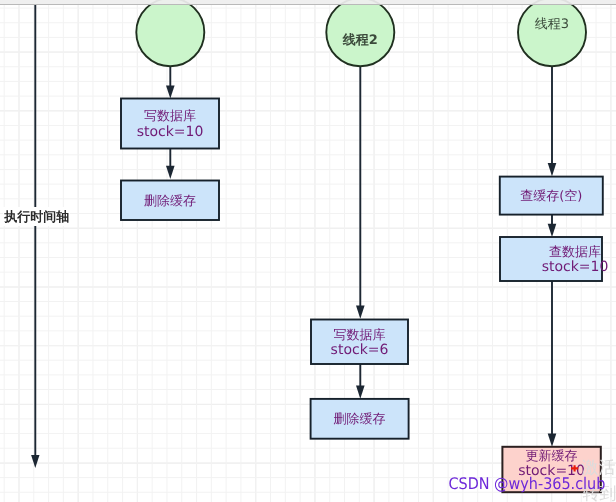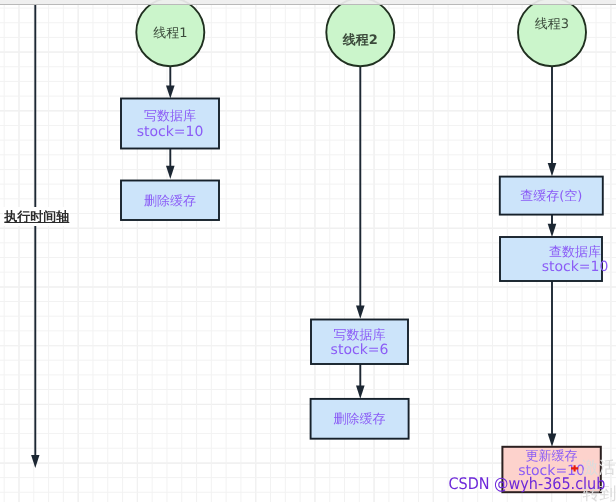--- a/index.html
+++ b/index.html
@@ -19,21 +19,21 @@
         background-position:3.7px -4.5px, 0.7px -7.1px, 18.5px -4.5px, 0.7px -7.1px;}
   
   .topstrip{position:absolute;left:0;top:0;width:616px;height:3.6px;background:rgba(238,238,238,0.93);z-index:40;}
   .topline{position:absolute;left:0;top:4px;width:616px;height:1.2px;background:#b9b9b9;z-index:40;}
 
   svg.layer{position:absolute;left:0;top:0;width:616px;height:502px;overflow:visible;}
 
   .node-label{position:absolute;display:flex;flex-direction:column;
               align-items:center;justify-content:center;
               text-align:center;line-height:15.4px;padding-top:2.6px;box-sizing:border-box;
-              color:#8b5cf6;font-size:13px;white-space:nowrap;
+              color:#701a75;font-size:13px;white-space:nowrap;
               font-family:"DejaVu Sans",sans-serif;}
   .node-label .lat{font-size:14px;}
   .lane-name{color:#3b4a3b;}
   .axis-label{position:absolute;font-size:13px;color:#2b2b2b;font-weight:bold;
               letter-spacing:0px;white-space:nowrap;z-index:20;
               background:#ffffff;padding:4px 1px 2px 1px;line-height:13px;
               font-family:"DejaVu Sans",sans-serif;}
   .wm-csdn{position:absolute;font-size:16px;color:#6d28d9;white-space:nowrap;
            font-family:"DejaVu Sans",sans-serif;font-stretch:condensed;
            z-index:30;}
@@ -89,23 +89,22 @@
 
     <rect x="121" y="98.5" width="98" height="50" fill="#cce4fa" stroke="#16212b" stroke-width="1.9"></rect>
     <rect x="121" y="180.5" width="98" height="39.5" fill="#cce4fa" stroke="#16212b" stroke-width="1.9"></rect>
     <rect x="311" y="319.5" width="97" height="44.5" fill="#cce4fa" stroke="#16212b" stroke-width="1.9"></rect>
     <rect x="310.6" y="398.9" width="98" height="39.8" fill="#cce4fa" stroke="#16212b" stroke-width="1.9"></rect>
     <rect x="499.8" y="176.6" width="103" height="38" fill="#cce4fa" stroke="#16212b" stroke-width="1.9"></rect>
     <rect x="500" y="237" width="102" height="44" fill="#cce4fa" stroke="#16212b" stroke-width="1.9"></rect>
     <rect x="502.4" y="446.8" width="98.4" height="45.4" fill="#fdd2cc" stroke="#2b2020" stroke-width="2"></rect>
   </svg>
 
-  <div class="axis-label" style="left:3.3px;top:206.6px;text-decoration:underline;">执行时间轴</div>
+  <div class="axis-label" style="left:3.3px;top:206.6px;">执行时间轴</div>
 
-  <div class="node-label lane-name" style="left:120.3px;top:20.9px;width:100px;height:24px;">线程1</div>
   <div class="node-label lane-name" style="left:310.3px;top:27px;width:100px;height:24px;font-weight:bold;">线程2</div>
   <div class="node-label lane-name" style="left:502px;top:11px;width:100px;height:24px;">线程3</div>
 
   <div class="node-label" style="left:121px;top:98.5px;width:98px;height:50px;">
     <div>写数据库</div>
     <div class="lat">stock=10</div>
   </div>
   <div class="node-label" style="left:121px;top:180.5px;width:98px;height:39.5px;">
     <div>删除缓存</div>
   </div>

